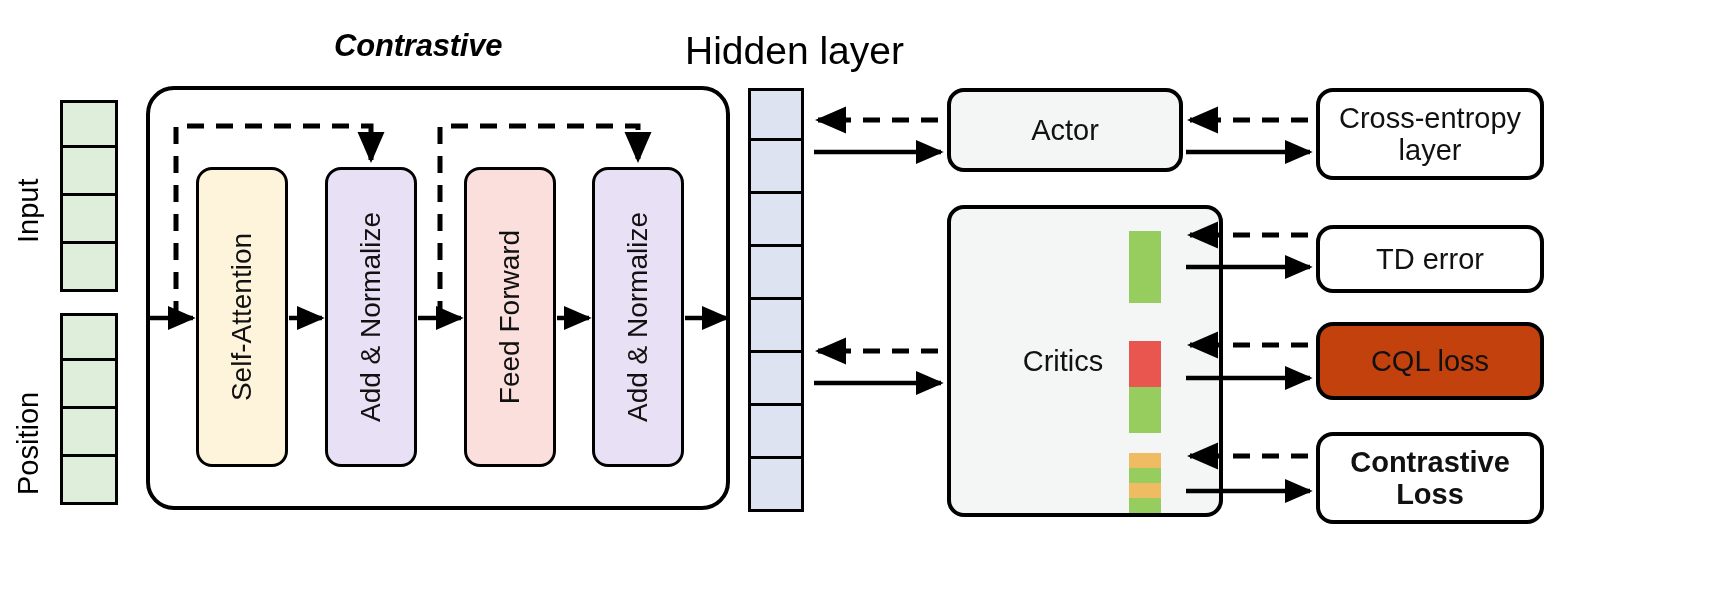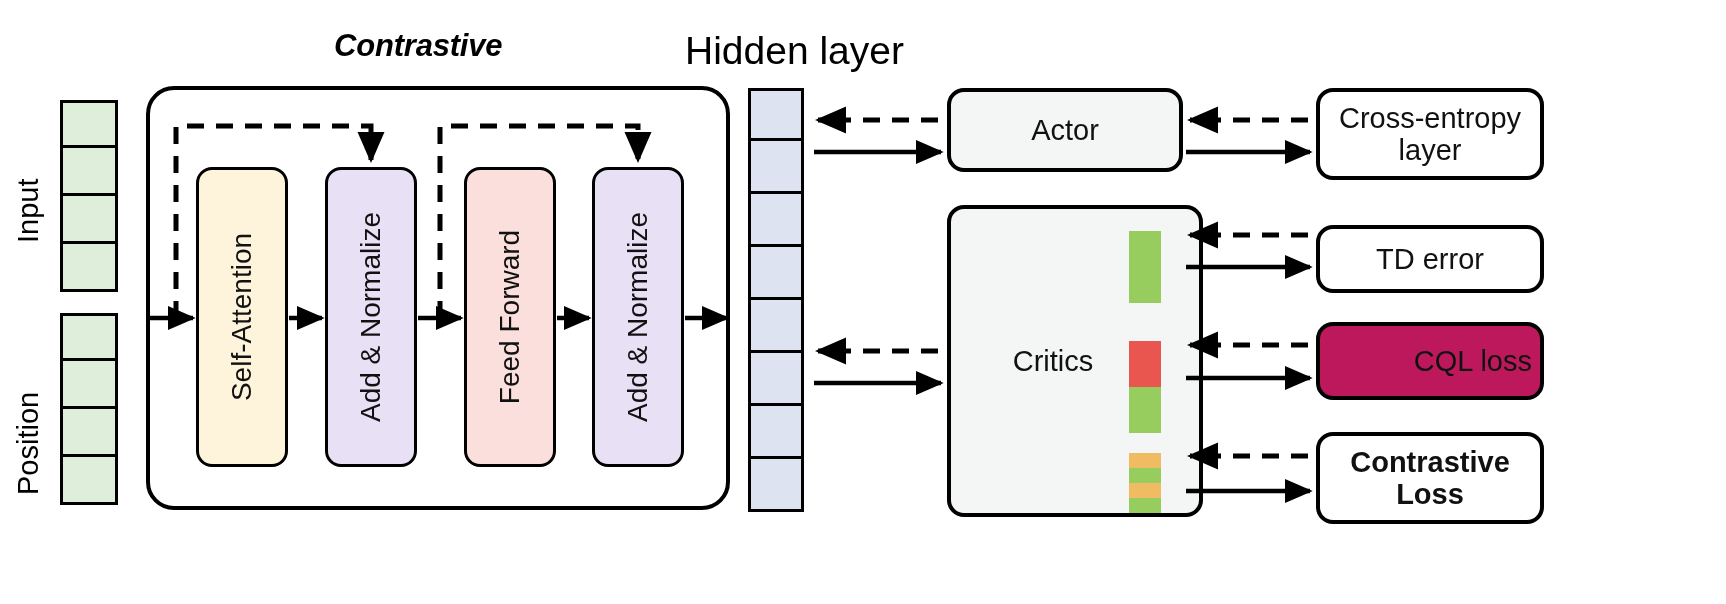--- a/index.html
+++ b/index.html
@@ -159,21 +159,21 @@
       <div class="hidden-cell" style="height: 53px; background: rgb(221, 227, 241);"></div>
       <div class="hidden-cell" style="height: 53px; background: rgb(221, 227, 241);"></div>
       <div class="hidden-cell" style="height: 53px; background: rgb(221, 227, 241);"></div>
       <div class="hidden-cell" style="height: 53px; background: rgb(221, 227, 241);"></div>
     </div>
 
   <div class="rbox gray" style="left: 947px; top: 88px; width: 236px; height: 84px; background: rgb(244, 245, 245); align-items: center;">
     <span>Actor</span>
   </div>
 
-  <div class="rbox gray" style="left: 947px; top: 205px; width: 256px; height: 312px; justify-content: center; background: rgb(244, 245, 245);">
+  <div class="rbox gray" style="left: 947px; top: 205px; width: 276px; height: 312px; justify-content: center; background: rgb(244, 245, 245);">
     <span style="position:absolute; left:50%; top:50%; transform:translate(-50%,-50%); margin-left:-22px;">Critics</span>
     <div id="critic-bars" style="position:absolute; left:178px; top:22px; width:32px; height:272px;">
         <div class="cbar" style="left: 0px; top: 0px; width: 32px; height: 72px; background: rgb(151, 204, 95);"></div>
         <div class="cbar" style="left: 0px; top: 110px; width: 32px; height: 46px; background: rgb(232, 86, 79);"></div>
         <div class="cbar" style="left: 0px; top: 156px; width: 32px; height: 46px; background: rgb(151, 204, 95);"></div>
         <div class="cbar" style="left: 0px; top: 222px; width: 32px; height: 15px; background: rgb(239, 187, 99);"></div>
         <div class="cbar" style="left: 0px; top: 237px; width: 32px; height: 15px; background: rgb(151, 204, 95);"></div>
         <div class="cbar" style="left: 0px; top: 252px; width: 32px; height: 15px; background: rgb(239, 187, 99);"></div>
         <div class="cbar" style="left: 0px; top: 267px; width: 32px; height: 15px; background: rgb(151, 204, 95);"></div>
       </div>
@@ -181,21 +181,21 @@
 
   <div class="rbox white" style="left: 1316px; top: 88px; width: 228px; height: 92px; background: rgb(255, 255, 255);">
     <span style="white-space:pre-line;">Cross-entropy
 layer</span>
   </div>
 
   <div class="rbox white" style="left: 1316px; top: 213px; width: 228px; height: 68px; background: rgb(255, 255, 255); margin-top: 12px;">
     <span style="white-space:pre-line;">TD error</span>
   </div>
 
-  <div class="rbox white" style="left: 1316px; top: 322px; width: 228px; height: 78px; background: #be185d; justify-content: flex-end;">
+  <div class="rbox white" style="left: 1316px; top: 322px; width: 228px; height: 78px; background: #c2410c;">
     <span style="white-space:pre-line;">CQL loss</span>
   </div>
 
   <div class="rbox white" style="left: 1316px; top: 432px; width: 228px; height: 92px; background: rgb(255, 255, 255);">
     <span style="white-space:pre-line;font-weight:bold;">Contrastive
 Loss</span>
   </div>
 
   <svg class="overlay" viewBox="0 0 1726 604">
     <defs>

